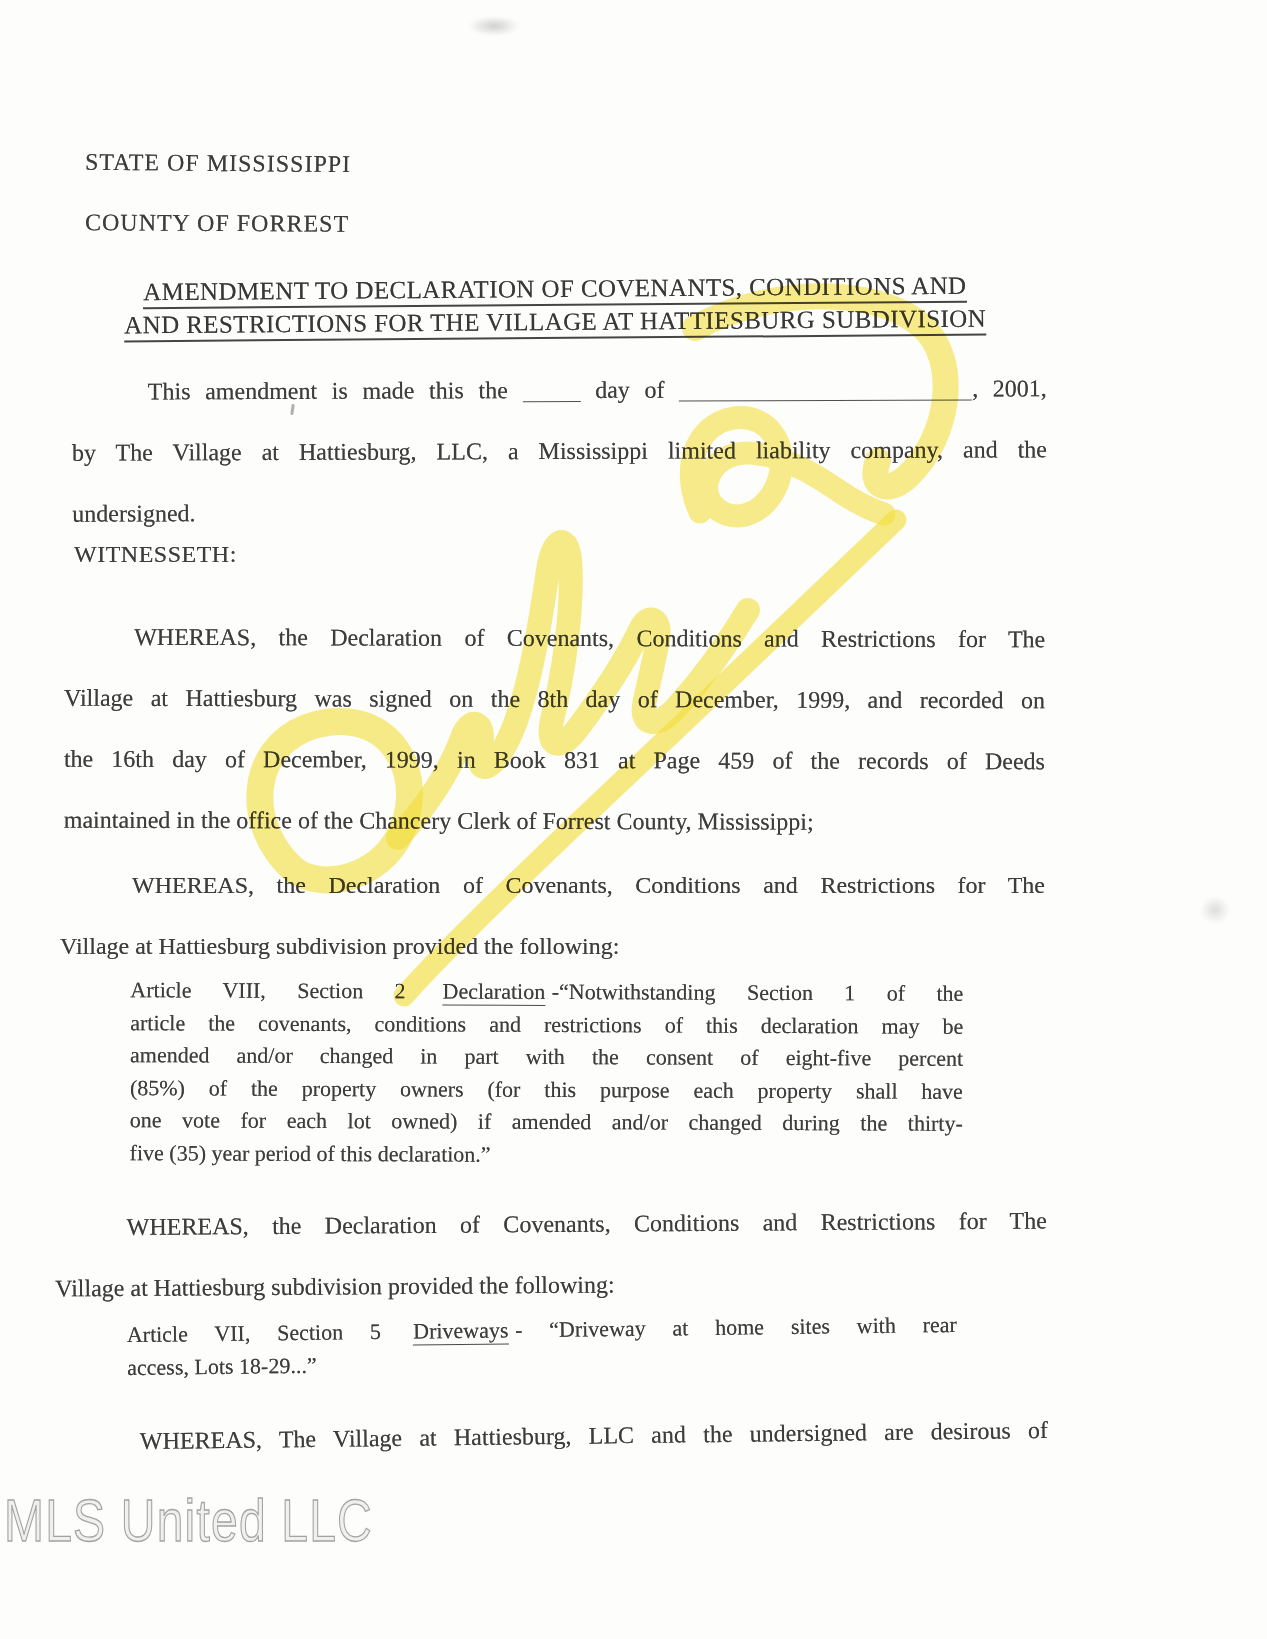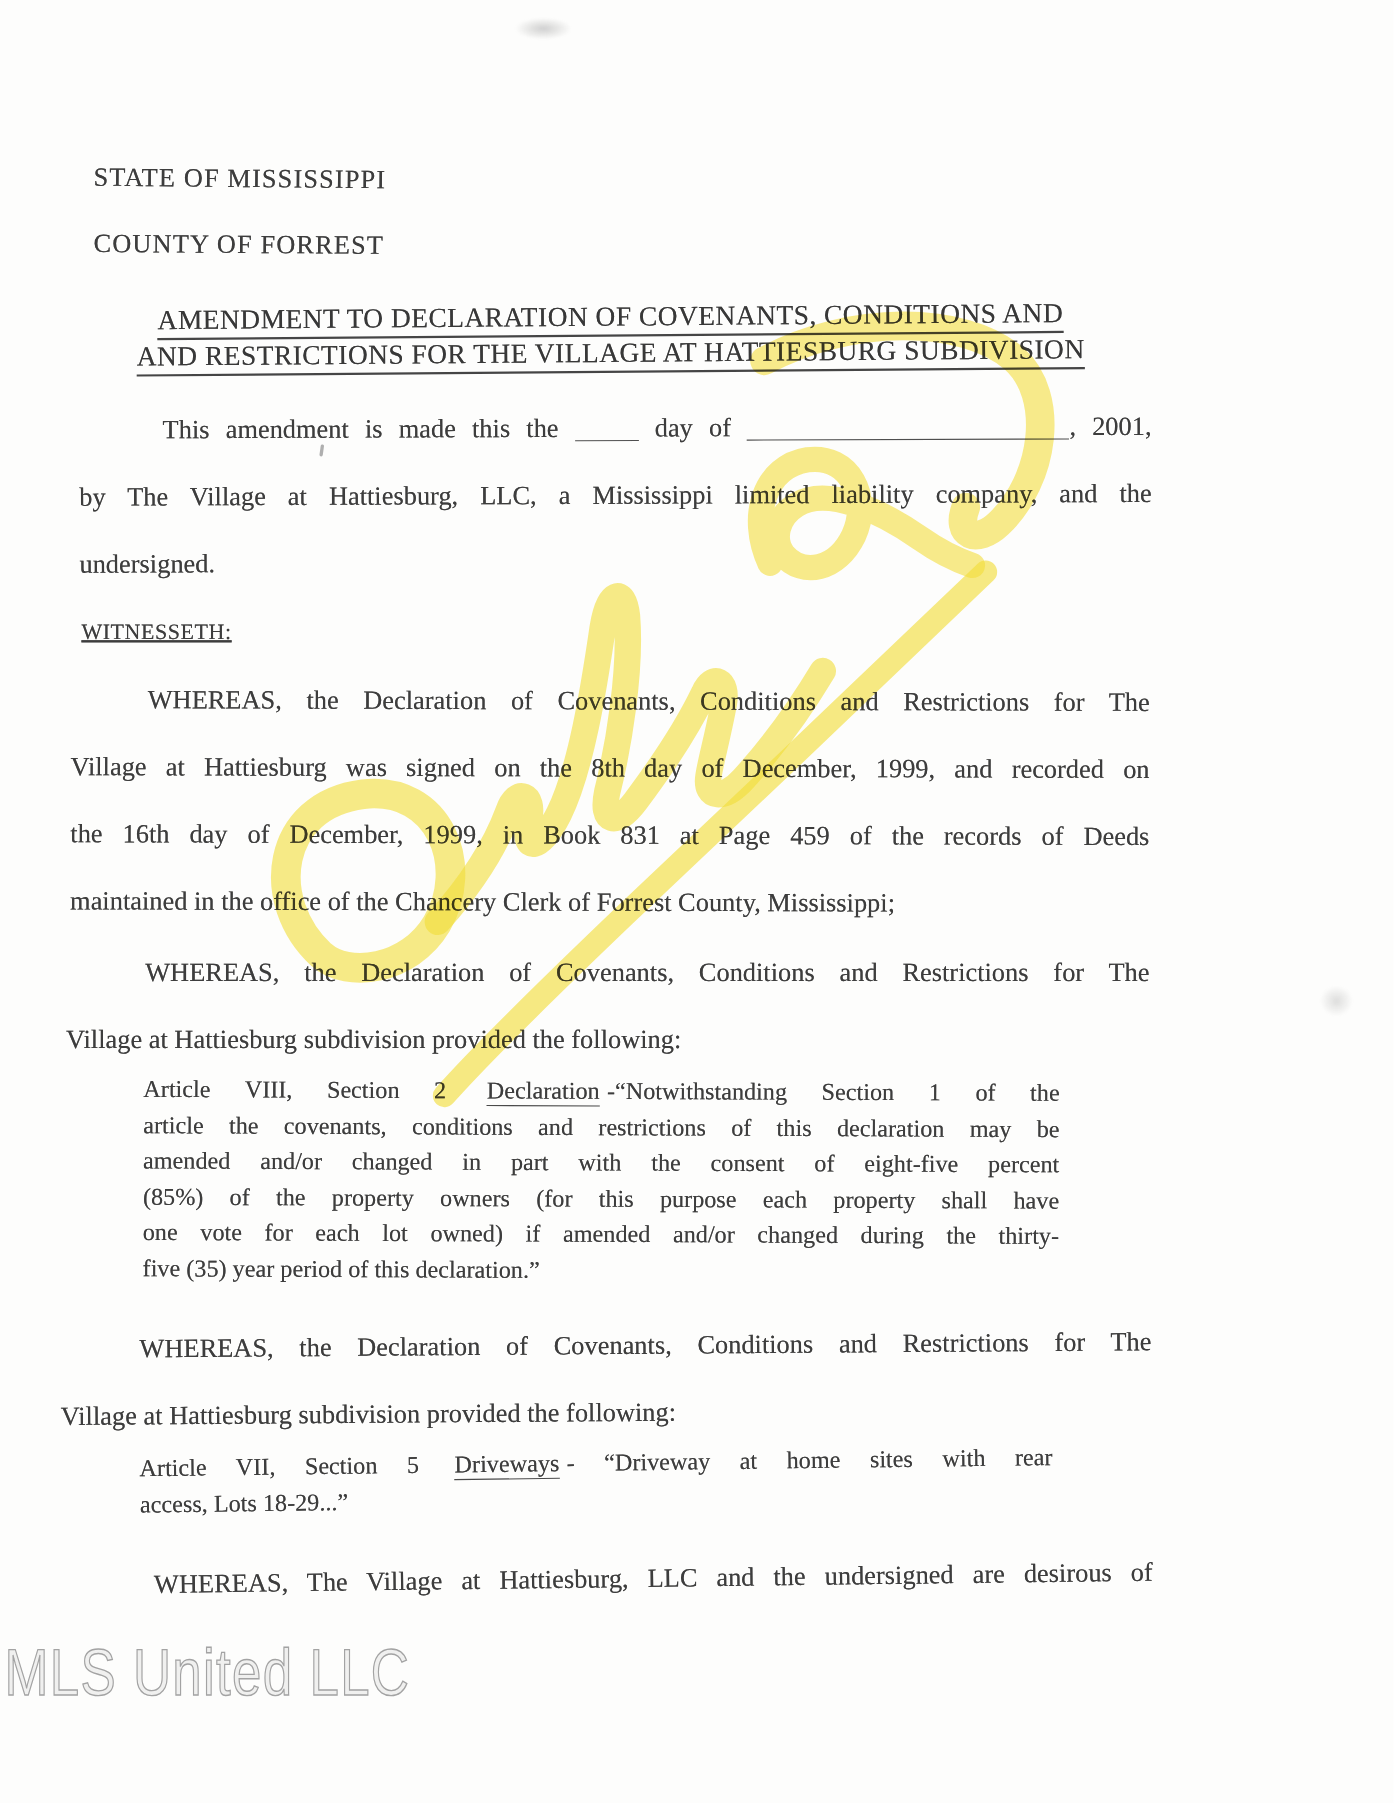--- a/index.html
+++ b/index.html
@@ -19,21 +19,21 @@
   .county{ left:85px; top:210px; transform:rotate(.35deg); }
   .title-block{
     position:absolute; left:55px; top:272px; width:1000px;
     text-align:center; transform:rotate(-.45deg);
   }
   .title-line{ font-size:25px; letter-spacing:.4px; line-height:33px; color:#383838; }
   .u{ border-bottom:2px solid #454545; padding-bottom:2px; }
   .u-thin{ border-bottom:1.6px solid #4a4a4a; padding-bottom:1px; margin-right:.3em; }
   .p1{ left:72px; top:360px; width:975px; transform:rotate(-.2deg); }
   .ind1{ padding-left:76px; }
-  .witnesseth{ left:74px; top:564px; font-size:20px; letter-spacing:.5px;text-decoration:underline; }
+  .witnesseth{ left:74px; top:541px; font-size:24px; letter-spacing:.5px; }
   .w1{ left:64px; top:608px; width:981px; transform:rotate(.15deg); }
   .ind2{ padding-left:70px; }
   .w2{ left:60px; top:855px; width:985px; }
   .ind3{ padding-left:72px; }
   .quote{ font-size:22px; }
   .quote .bline{ line-height:32.5px; font-size:22px; }
   .q1{ left:130px; top:976px; width:833px; transform:rotate(.25deg); }
   .q2{ left:127px; top:1314px; width:830px; transform:rotate(-.7deg); }
   .w3{ left:55px; top:1194px; width:992px; transform:rotate(-.4deg); }
   .closing-block{ left:70px; top:1406px; width:978px; transform:rotate(-.7deg); }

